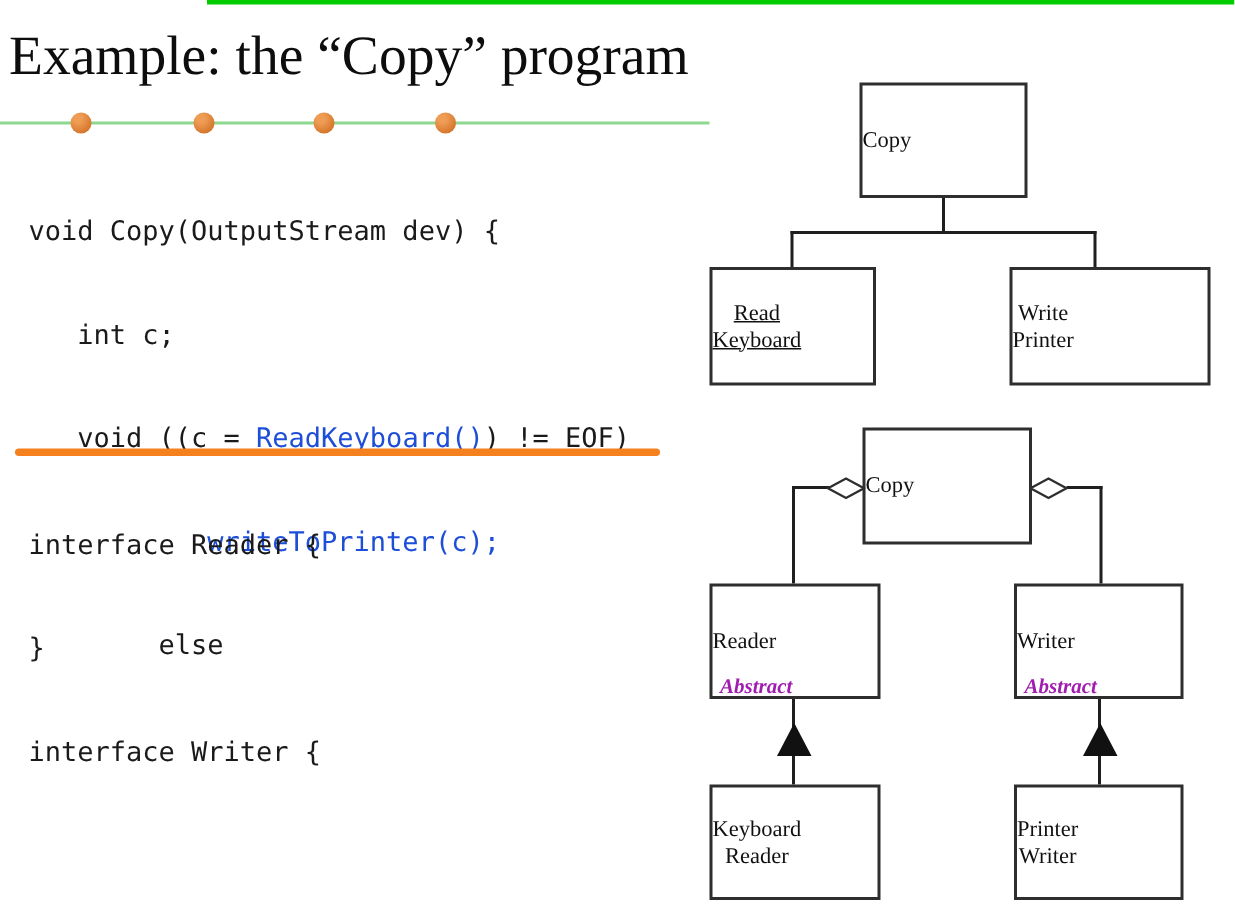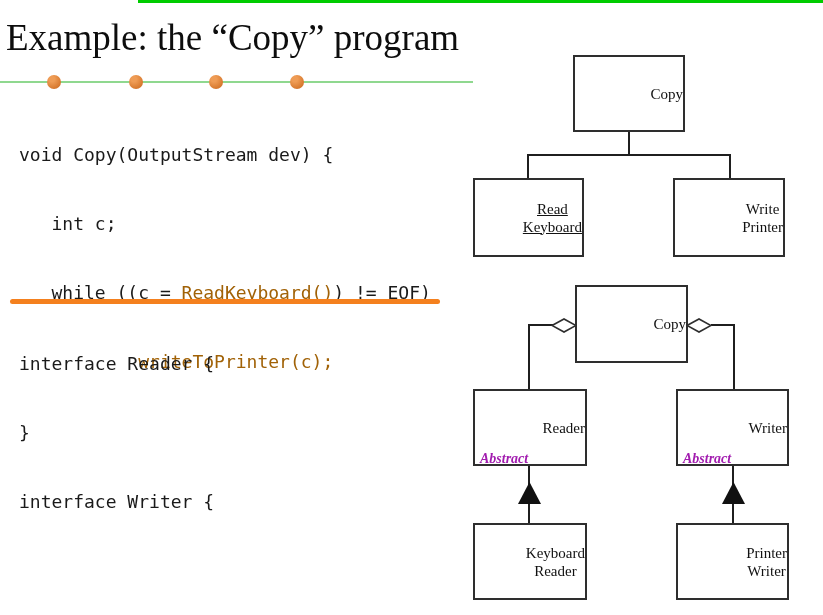--- a/index.html
+++ b/index.html
@@ -13,29 +13,29 @@
 
   .decor-line { position:absolute; left:0; top:81px; width:473px; height:2px; background:#8fd88f; }
   .dot { position:absolute; top:-6px; width:14px; height:14px; border-radius:50%;
          background:radial-gradient(circle at 35% 30%, #ef9c55 20%, #d06f24 85%); }
   .dot1 { left:47px; } .dot2 { left:129px; } .dot3 { left:209px; } .dot4 { left:290px; }
 
   .code { position:absolute; left:19px; margin:0; font-family:"DejaVu Sans Mono", monospace;
           font-size:18px; line-height:23px; color:#1a1a1a; white-space:pre; }
   .code1 { top:97px; }
   .code2 { top:306px; }
-  .red { color:#a16207; }
+  .red { color:#1d4ed8; }
 
   .divider { position:absolute; left:10px; top:299px; width:430px; height:5px;
              background:#f4801e; border-radius:3px; }
 
   .dline { position:absolute; background:#1f1f1f; }
 
   .box { position:absolute; box-sizing:border-box; background:#fff; border:2px solid #2e2e2e;
-         display:flex; align-items:center; justify-content:flex-end; text-align:center;
+         display:flex; align-items:center; justify-content:flex-start; text-align:center;
          font-size:15px; line-height:18px; color:#111; white-space:pre-line; z-index:2; }
 
   .abstract-tag { position:absolute; left:5px; bottom:-4px; font-weight:bold; font-style:italic;
                   font-size:14px; color:#a21caf; white-space:nowrap; }
 
   .shape { position:absolute; z-index:3; }
 </style>
 </head>
 <body>
 
@@ -48,22 +48,23 @@
   <div class="decor-line">
     <div class="dot dot1"></div>
     <div class="dot dot2"></div>
     <div class="dot dot3"></div>
     <div class="dot dot4"></div>
   </div>
 
   <div class="code code1">
     <div><span>void Copy(OutputStream dev) {</span></div>
     <div><span>   int c;</span></div>
-    <div><span>   while ((c = </span><span class="red">ReadKeyboard()</span><span>) != EOF)</span></div>
+    <div><span>   void ((c = </span><span class="red">ReadKeyboard()</span><span>) != EOF)</span></div>
     <div><span class="red">           writeToPrinter(c);</span></div>
+    <div><span>        else</span></div>
     
   </div>
 
   <div class="divider"></div>
 
   <div class="code code2">
     <div><span>interface Reader {</span></div>
     <div><span>}</span></div>
     <div><span>interface Writer {</span></div>
     
@@ -82,21 +83,21 @@
   <div class="dline" style="left:527px; top:154px; width:2px; height:26px;"></div>
   <div class="dline" style="left:729px; top:154px; width:2px; height:26px;"></div>
 
   <div class="box" style="left:573px; top:55px; width:112px; height:77px;">
     <span>Copy</span>
   </div>
   <div class="box" style="left:473px; top:178px; width:111px; height:79px;text-decoration:underline;">
     <span>Read
 Keyboard</span>
   </div>
-  <div class="box" style="left:673px; top:178px; width:112px; height:79px;">
+  <div class="box" style="left:673px; top:178px; width:134px; height:79px;">
     <span>Write
 Printer</span>
   </div>
 
   <div class="dline" style="left:528px; top:324px; width:25px; height:2px;"></div>
   <div class="dline" style="left:528px; top:324px; width:2px; height:66px;"></div>
   <div class="dline" style="left:711px; top:324px; width:24px; height:2px;"></div>
   <div class="dline" style="left:733px; top:324px; width:2px; height:66px;"></div>
   <div class="dline" style="left:528px; top:464px; width:2px; height:60px;"></div>
   <div class="dline" style="left:732px; top:464px; width:2px; height:60px;"></div>

